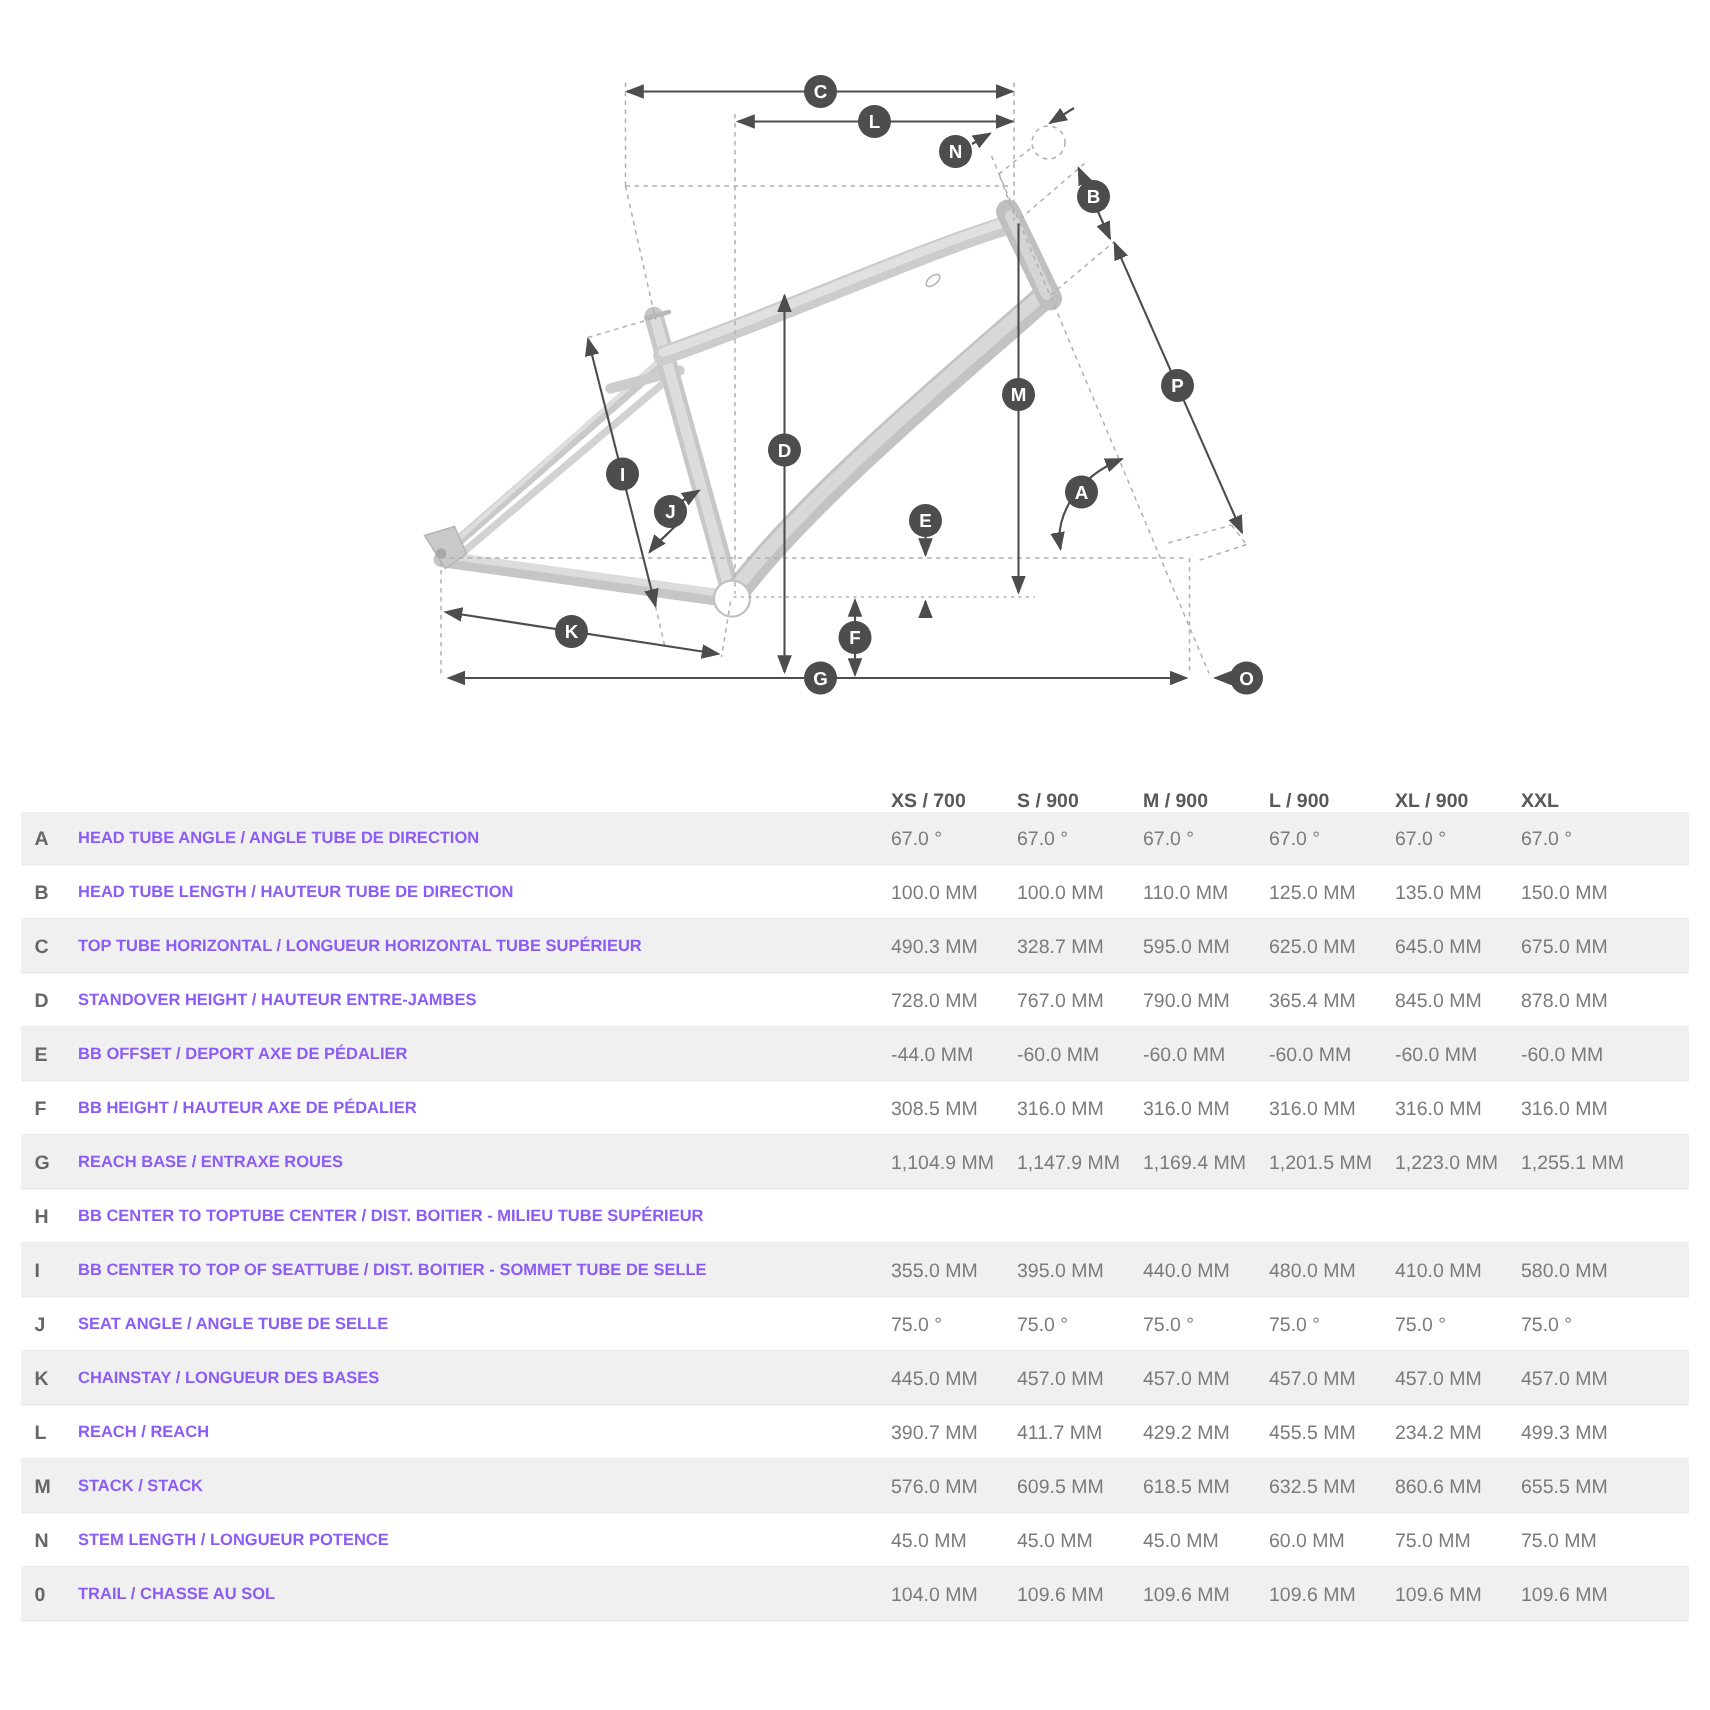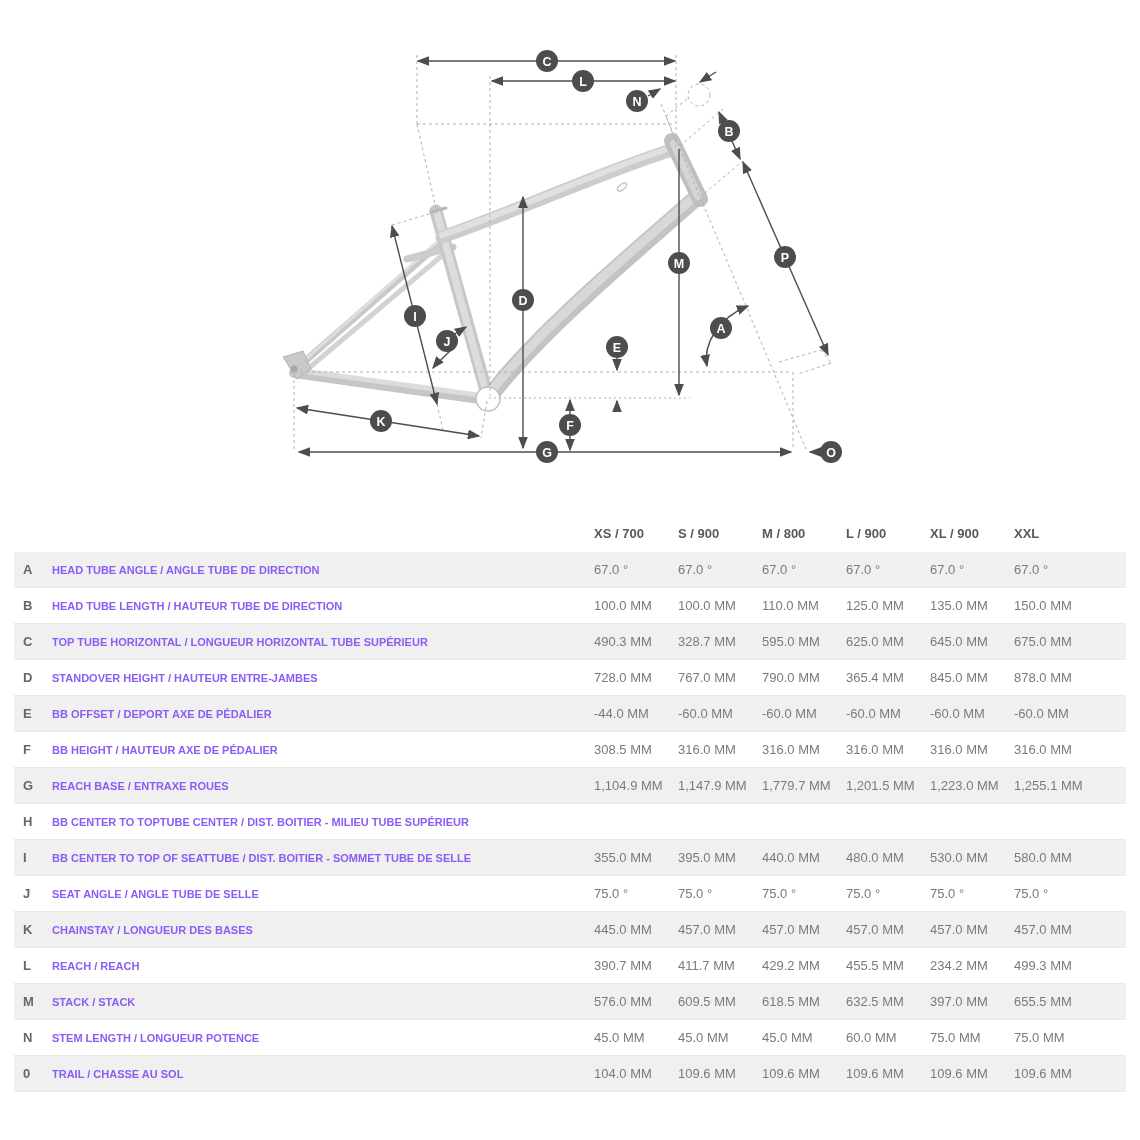--- a/index.html
+++ b/index.html
@@ -1,21 +1,21 @@
 <!DOCTYPE html>
 <html><head>
 <meta charset="utf-8">
 <style>
   html,body{margin:0;padding:0;background:#ffffff;font-family:"Liberation Sans",sans-serif;}
   .page{width:1140px;height:1140px;background:#fff;overflow:hidden;}
   .diagram-wrap{width:1140px;height:505px;}
   svg text.badge-letter{fill:#ffffff;font-weight:bold;font-size:12.5px;font-family:"Liberation Sans",sans-serif;}
   
   table.geo{width:1112px;margin:8px 14px 0 14px;border-collapse:collapse;table-layout:fixed;font-family:"Liberation Sans",sans-serif;}
-  table.geo th{font-size:13px;font-weight:bold;color:#595959;text-align:left;padding:13px 0 11px 14px;white-space:nowrap;}
+  table.geo th{font-size:13px;font-weight:bold;color:#595959;text-align:left;padding:13px 0 0 14px;white-space:nowrap;}
   table.geo td{font-size:13px;color:#7b7b7b;padding:10px 0 10px 14px;white-space:nowrap;overflow:hidden;}
   table.geo tbody tr{border-bottom:1px solid #e9e9e9;}
   table.geo tbody tr.stripe{background:#f0f0f0;}
   table.geo td.key{font-weight:bold;color:#666;padding-left:9px;font-size:13px;}
   table.geo td.label{font-weight:bold;color:#8b5cf6;font-size:11px;padding-left:6px;letter-spacing:0;}
   table.geo td.val{color:#7b7b7b;}
 </style>
 </head>
 <body>
 
@@ -181,21 +181,21 @@
       <col style="width:84px">
         <col style="width:84px">
         <col style="width:126px">
     </colgroup>
     <thead>
       <tr>
         <th></th>
         <th></th>
       <th>XS / 700</th>
           <th>S / 900</th>
-          <th>M / 800</th>
+          <th>M / 900</th>
           <th>L / 900</th>
           <th>XL / 900</th>
           <th>XXL</th>
         </tr>
     </thead>
     <tbody>
         <tr class="stripe">
           <td class="key">A</td>
           <td class="label">HEAD TUBE ANGLE / ANGLE TUBE DE DIRECTION</td>
           <td class="val">67.0 °</td>
@@ -253,21 +253,21 @@
           <td class="val">316.0 MM</td>
           <td class="val">316.0 MM</td>
           <td class="val">316.0 MM</td>
           <td class="val">316.0 MM</td>
         </tr>
         <tr class="stripe">
           <td class="key">G</td>
           <td class="label">REACH BASE / ENTRAXE ROUES</td>
           <td class="val">1,104.9 MM</td>
           <td class="val">1,147.9 MM</td>
-          <td class="val">1,779.7 MM</td>
+          <td class="val">1,169.4 MM</td>
           <td class="val">1,201.5 MM</td>
           <td class="val">1,223.0 MM</td>
           <td class="val">1,255.1 MM</td>
         </tr>
         <tr>
           <td class="key">H</td>
           <td class="label">BB CENTER TO TOPTUBE CENTER / DIST. BOITIER - MILIEU TUBE SUPÉRIEUR</td>
           <td class="val"></td>
           <td class="val"></td>
           <td class="val"></td>
@@ -275,21 +275,21 @@
           <td class="val"></td>
           <td class="val"></td>
         </tr>
         <tr class="stripe">
           <td class="key">I</td>
           <td class="label">BB CENTER TO TOP OF SEATTUBE / DIST. BOITIER - SOMMET TUBE DE SELLE</td>
           <td class="val">355.0 MM</td>
           <td class="val">395.0 MM</td>
           <td class="val">440.0 MM</td>
           <td class="val">480.0 MM</td>
-          <td class="val">530.0 MM</td>
+          <td class="val">410.0 MM</td>
           <td class="val">580.0 MM</td>
         </tr>
         <tr>
           <td class="key">J</td>
           <td class="label">SEAT ANGLE / ANGLE TUBE DE SELLE</td>
           <td class="val">75.0 °</td>
           <td class="val">75.0 °</td>
           <td class="val">75.0 °</td>
           <td class="val">75.0 °</td>
           <td class="val">75.0 °</td>
@@ -315,21 +315,21 @@
           <td class="val">234.2 MM</td>
           <td class="val">499.3 MM</td>
         </tr>
         <tr class="stripe">
           <td class="key">M</td>
           <td class="label">STACK / STACK</td>
           <td class="val">576.0 MM</td>
           <td class="val">609.5 MM</td>
           <td class="val">618.5 MM</td>
           <td class="val">632.5 MM</td>
-          <td class="val">397.0 MM</td>
+          <td class="val">860.6 MM</td>
           <td class="val">655.5 MM</td>
         </tr>
         <tr>
           <td class="key">N</td>
           <td class="label">STEM LENGTH / LONGUEUR POTENCE</td>
           <td class="val">45.0 MM</td>
           <td class="val">45.0 MM</td>
           <td class="val">45.0 MM</td>
           <td class="val">60.0 MM</td>
           <td class="val">75.0 MM</td>

